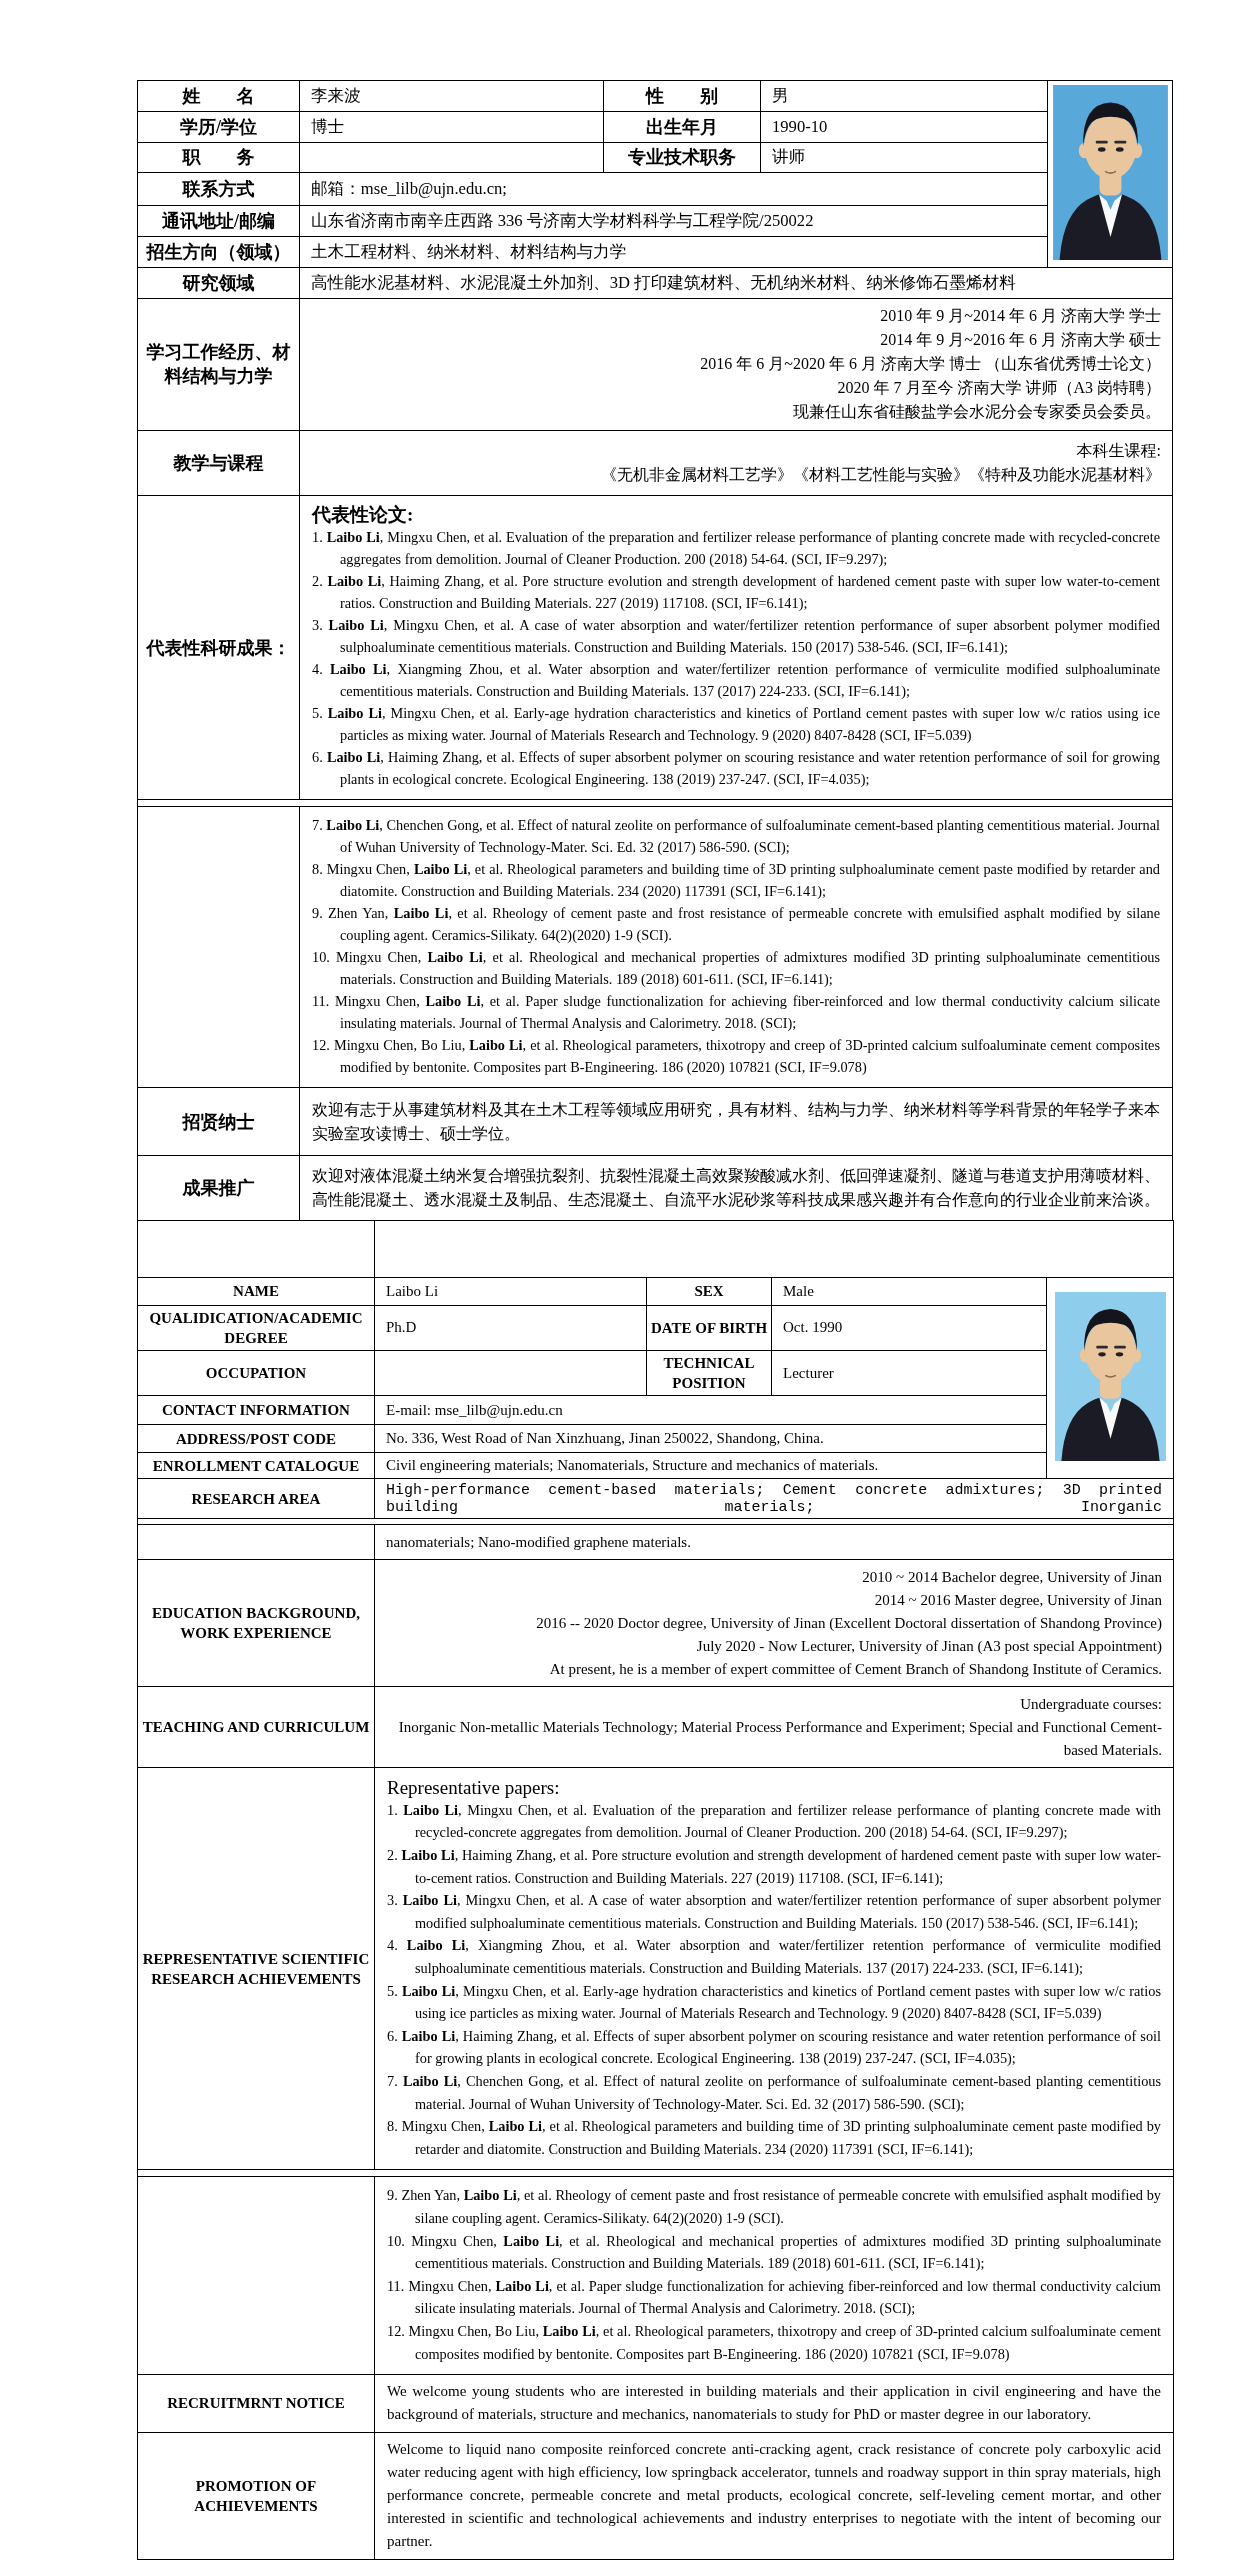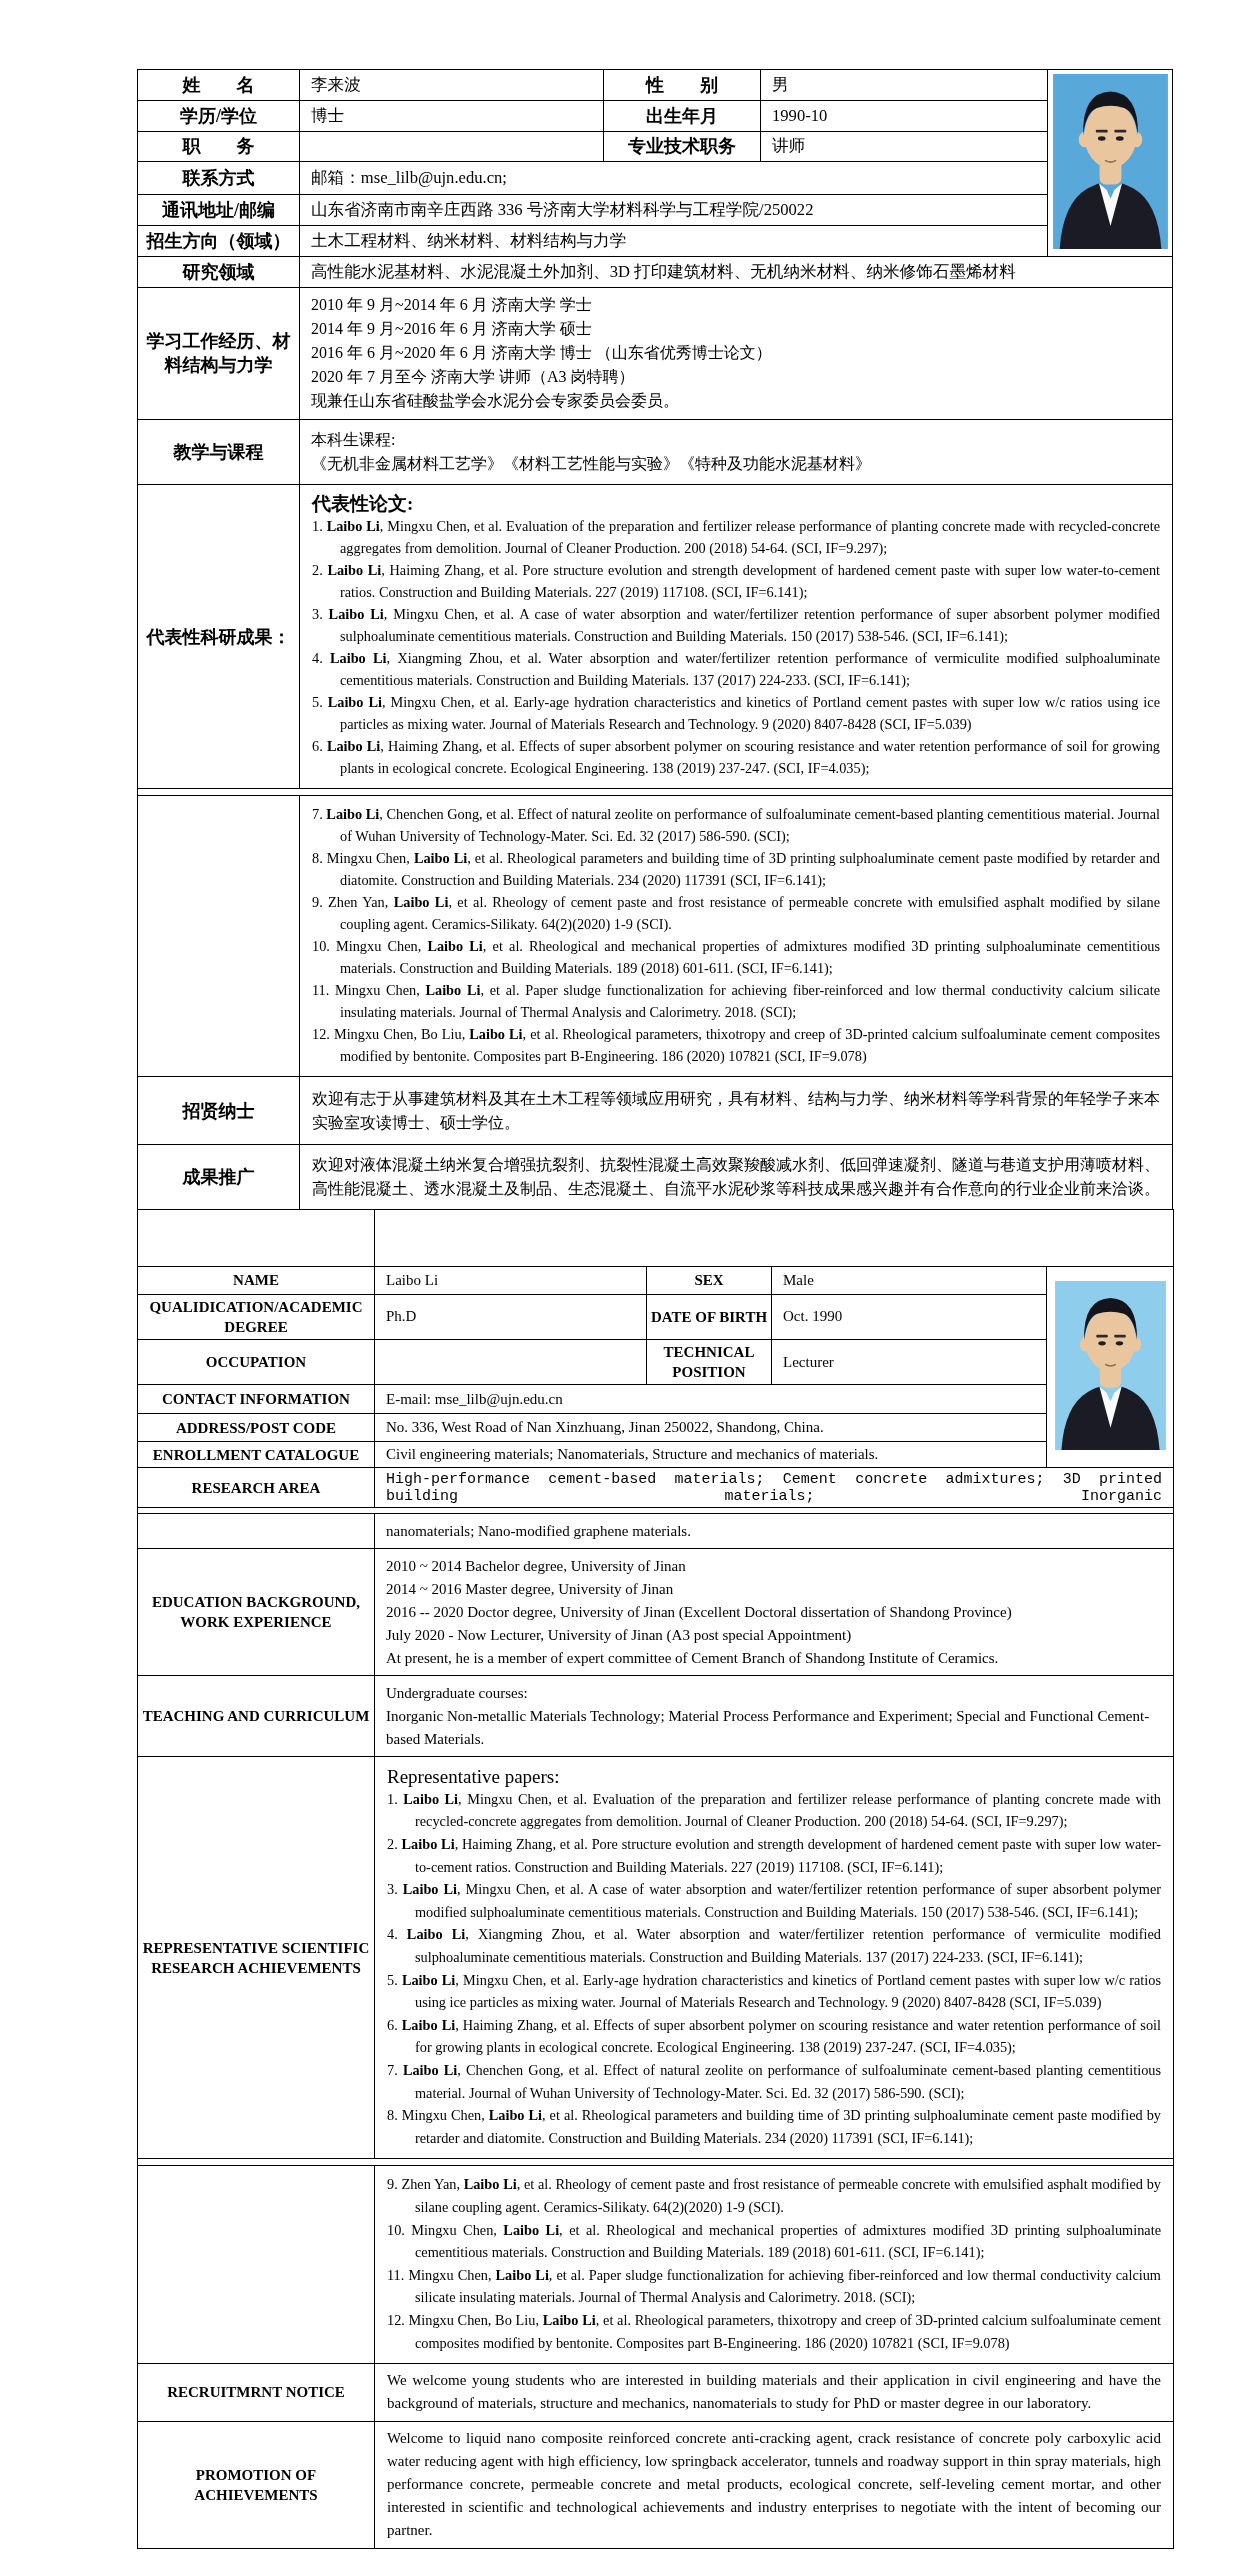--- a/index.html
+++ b/index.html
@@ -1,34 +1,34 @@
 <!DOCTYPE html>
 <html style="--photo-bg-zh: #58a8da; --photo-bg-en: #8fcdec; --photo-skin: #e9c69e; --photo-hair: #14141d; --photo-suit: #1b1b26; --photo-shirt: #fafafa;font-size:8.8px"><head>
 <meta charset="utf-8">
 <style>
   html,body{margin:0;padding:0;}
   body{
     width:1239px;height:2576px;position:relative;background:#ffffff;
     font-family:"Liberation Serif","DejaVu Serif",serif;color:#000;
     overflow:hidden;
   }
-  .doc{position:absolute;left:103px;top:69px;width:1035px;padding-left:34px;}
+  .doc{position:absolute;left:103px;top:80px;width:1035px;padding-left:34px;}
   table.tbl{border-collapse:collapse;table-layout:fixed;width:1035px;border:1.7px solid #000;}
   table.tbl.en{margin-top:-1.7px;}
   td{border:1.7px solid #000;vertical-align:middle;word-wrap:break-word;}
   
   td.lab{text-align:center;font-weight:bold;padding:2.2px 3.3px;}
   .zh td.lab{font-size:18px;line-height:24px;}
   .en td.lab{font-size:15px;line-height:20px;}
   
   td.val{padding:2.2px 11px;}
   .zh td.val{font-size:16.6px;}
   .en td.val{font-size:15px;}
   
-  td.lines{padding:5.5px 11px;vertical-align:middle;}
+  td.lines{padding:5.5px 11px;vertical-align:middle;text-align:right;}
   .zh td.lines .ln{font-size:16px;line-height:24px;}
   .en td.lines .ln{font-size:15px;line-height:23px;}
   
   td.para{padding:5.5px 12px;text-align:justify;}
   .zh td.para{font-size:16px;line-height:24px;}
   .en td.para{font-size:15px;line-height:23px;margin-left:28px;}
   
   td.papers{padding:7.7px 12px 8.8px 12px;vertical-align:top;}
   .sublabel{font-size:19px;line-height:23px;}
   .zh .sublabel{font-weight:bold;}

